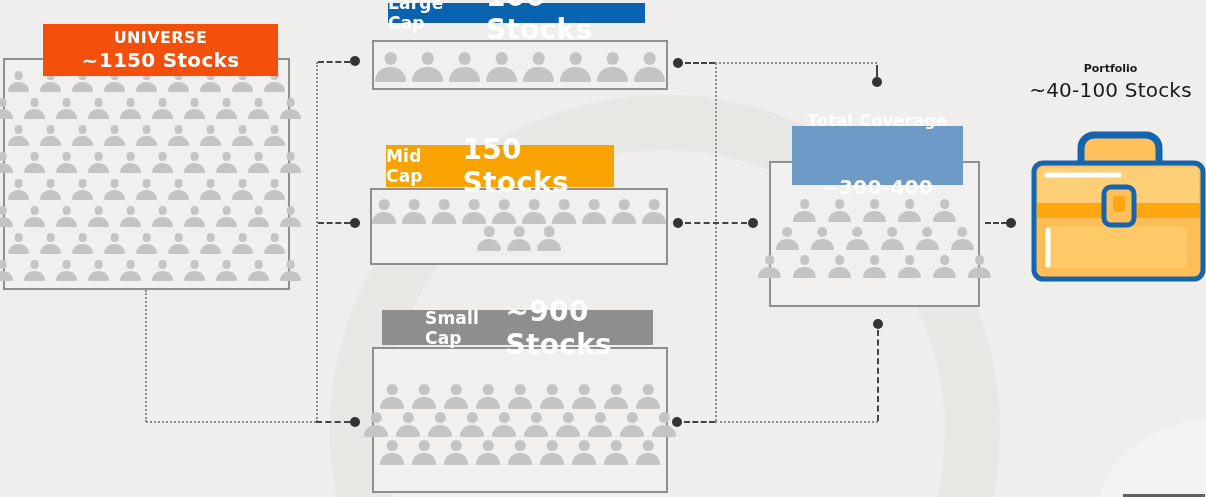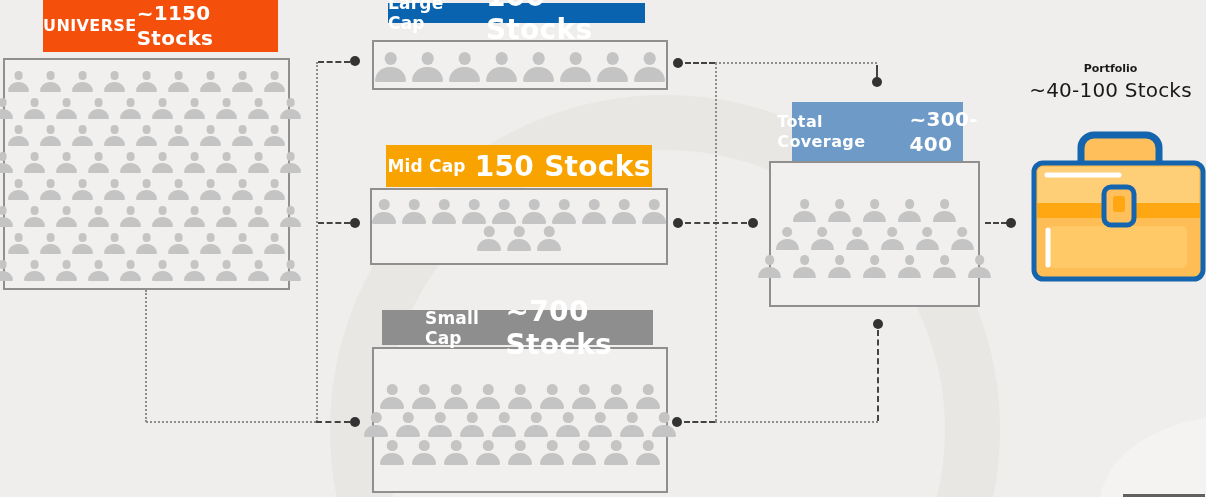--- a/index.html
+++ b/index.html
@@ -16,29 +16,29 @@
   .vdash{position:absolute;border-left:2px dashed #434343;}
   .hdot{position:absolute;border-top:2px dotted #8d8d8d;}
   .vdot{position:absolute;border-left:2px dotted #8d8d8d;}
   .dot{position:absolute;width:10px;height:10px;border-radius:50%;background:#333;}
 
   
   .box{position:absolute;background:#f1f0ee;border:2px solid #8f8f8f;box-sizing:border-box;}
   .hdr{position:absolute;color:#fff;display:flex;align-items:center;justify-content:center;box-sizing:border-box;z-index:3;}
   .hdr .lbl{font-size:17px;font-weight:700;letter-spacing:.2px;}
   .hdr .val{font-size:28px;font-weight:700;letter-spacing:.3px;margin-left:9px;}
-  .hdr.two{flex-direction:row;line-height:1.25;}
+  .hdr.two{flex-direction:column;line-height:1.25;margin-top:24px;}
   .hdr .l1{font-size:16px;font-weight:700;letter-spacing:.4px;}
   .hdr .l2{font-size:20px;font-weight:700;letter-spacing:.3px;}
 
   .universe-hdr{left:43px;top:0;width:235px;height:52px;background:var(--universe_orange);}
   .universe-box{left:3px;top:58px;width:287px;height:232px;--pw:23px;--ph:21px;--gap:9px;--rgap:6px;padding-top:11px;}
   .large-hdr{left:388px;top:3px;width:257px;height:20px;background:var(--large_cap_blue);}
   .large-box{left:372px;top:40px;width:296px;height:50px;--pw:33px;--ph:30px;--gap:4px;--rgap:0px;padding-top:10px;}
-  .mid-hdr{left:386px;top:145px;width:266px;height:42px;background:var(--mid_cap_amber);}
+  .mid-hdr{left:386px;top:145px;width:228px;height:42px;background:var(--mid_cap_amber);}
   .mid-box{left:370px;top:188px;width:298px;height:77px;--pw:27px;--ph:25px;--gap:3px;--rgap:2px;padding-top:9px;}
   .small-hdr{left:382px;top:310px;width:271px;height:35px;background:var(--small_cap_gray);padding-left:43px;}
   .small-box{left:372px;top:347px;width:296px;height:146px;--pw:27px;--ph:25px;--gap:5px;--rgap:3px;padding-top:35px;}
   .cov-hdr{left:792px;top:102px;width:171px;height:59px;background:var(--coverage_blue);gap:44px;}
   .cov-box{left:769px;top:161px;width:211px;height:146px;--pw:25px;--ph:23px;--gap:10px;--rgap:5px;padding-top:36px;z-index:2;}
 
   
   .person-row{display:flex;justify-content:center;gap:var(--gap);margin-bottom:var(--rgap);}
   .person{position:relative;width:var(--pw);height:var(--ph);flex:0 0 auto;}
   .person::before{content:"";position:absolute;top:0;left:50%;transform:translateX(-50%);
@@ -224,21 +224,21 @@
       </div>
       <div class="person-row">
         <span class="person"></span>
         <span class="person"></span>
         <span class="person"></span>
       </div>
     </div>
 
   <div class="hdr small-hdr">
     <span class="lbl">Small Cap</span>
-    <span class="val">~700 Stocks</span>
+    <span class="val">~900 Stocks</span>
   </div>
   <div class="box small-box">
       <div class="person-row">
         <span class="person"></span>
         <span class="person"></span>
         <span class="person"></span>
         <span class="person"></span>
         <span class="person"></span>
         <span class="person"></span>
         <span class="person"></span>

